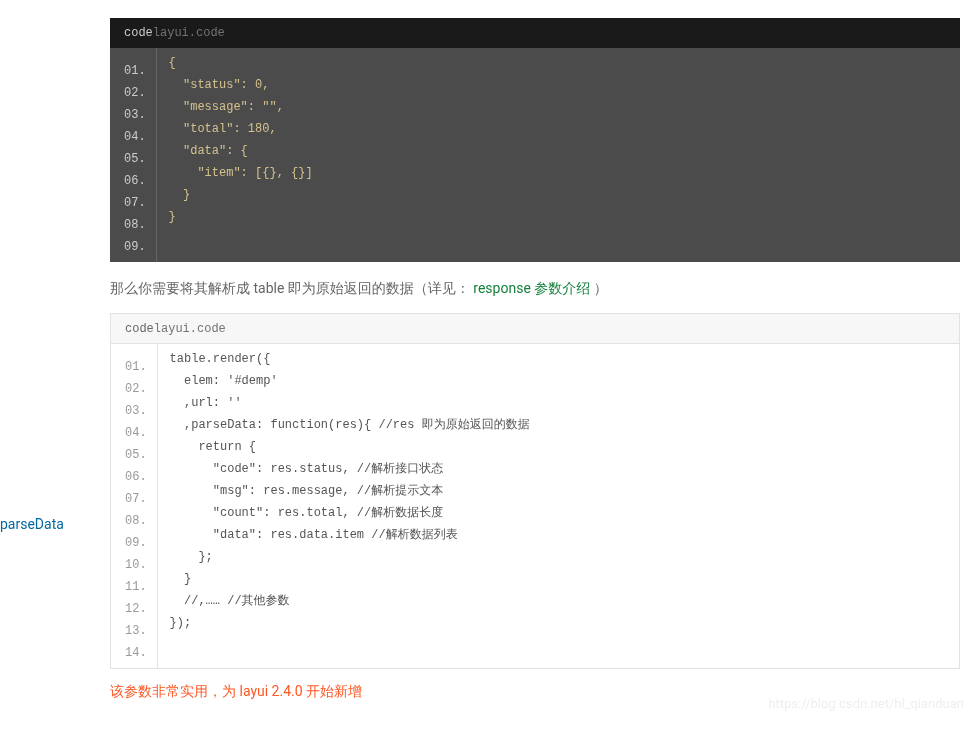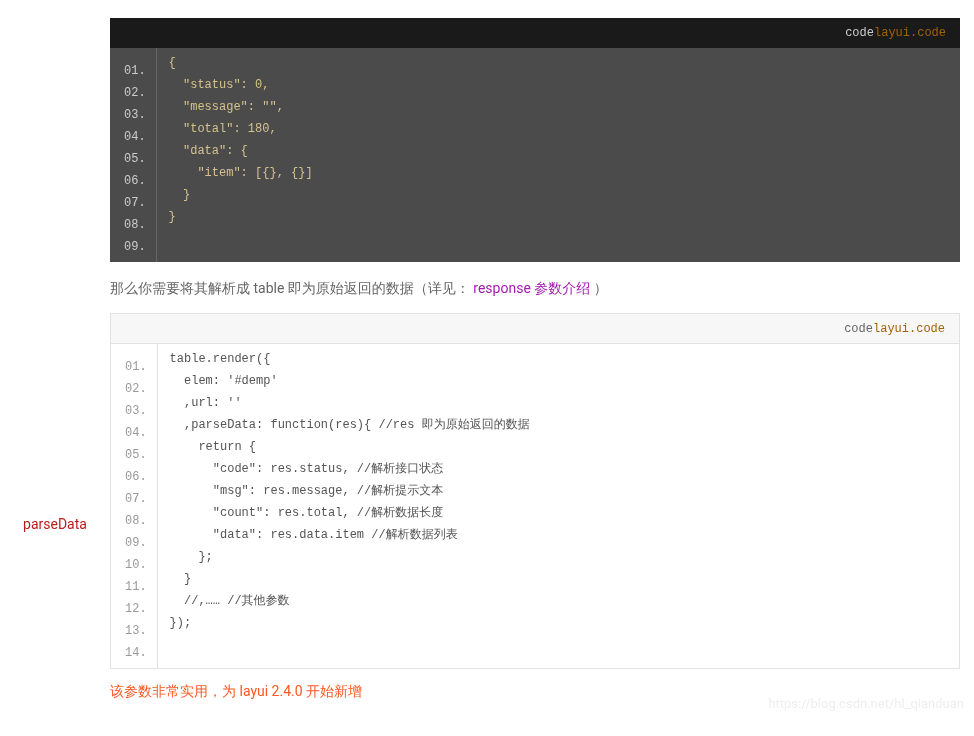--- a/index.html
+++ b/index.html
@@ -1,28 +1,28 @@
 <!DOCTYPE html>
 <html><head>
 <meta charset="utf-8">
 <style>
 *{margin:0;padding:0;box-sizing:border-box}
 body{font-family:-apple-system,BlinkMacSystemFont,"Segoe UI",Roboto,"PingFang SC","Microsoft YaHei",sans-serif;font-size:14px;color:#333;background:#fff;width:974px}
 .wrap{display:flex;padding:6px 0 20px 0}
-.left{width:110px;flex:none;display:flex;align-items:center;justify-content:center;color:#b91c1c}
+.left{width:110px;flex:none;display:flex;align-items:center;color:#0369a1}
 .left-label{font-size:14px;padding-top:340px}
 .right{flex:1;padding-right:14px}
 .desc{color:#666;line-height:1.8;margin-bottom:12px;font-size:14px}
-.desc-link{color:#a21caf;text-decoration:none}
+.desc-link{color:#15803d;text-decoration:none}
 .codebox{border:1px solid #e2e2e2;margin-bottom:14px}
 .codebox.dark{border:none}
-.ch{display:flex;justify-content:flex-end;align-items:center;padding:0 14px;height:30px;font-family:Consolas,"Courier New",monospace;font-size:12px;border-bottom:1px solid #e2e2e2}
+.ch{display:flex;justify-content:flex-start;align-items:center;padding:0 14px;height:30px;font-family:Consolas,"Courier New",monospace;font-size:12px;border-bottom:1px solid #e2e2e2}
 .dark .ch{background:#1a1a1a;color:#ccc;border-bottom:none}
 .light .ch{background:#f7f7f7;color:#666}
-.lay{color:#a16207;font-size:12px}
+.lay{color:#737373;font-size:12px}
 .body{display:flex;font-family:Consolas,"Courier New",monospace;font-size:12px;line-height:22px}
 .dark .body{background:#4b4b4b;color:#d5c28f}
 .light .body{background:#fff;color:#555}
 .ln{flex:none;text-align:right;padding:12px 10px 4px 14px;border-right:1px solid #666;white-space:pre}
 .dark .ln{color:#ccc;border-right:1px solid #666}
 .light .ln{color:#999;border-right:1px solid #e2e2e2}
 .code{flex:1;padding:4px 12px;white-space:pre}
 .red{color:#FF5722;margin-top:3px;font-size:14px}
 .wm{position:absolute;right:10px;bottom:10px;color:#eee;font-size:13px}
 .rel{position:relative}

